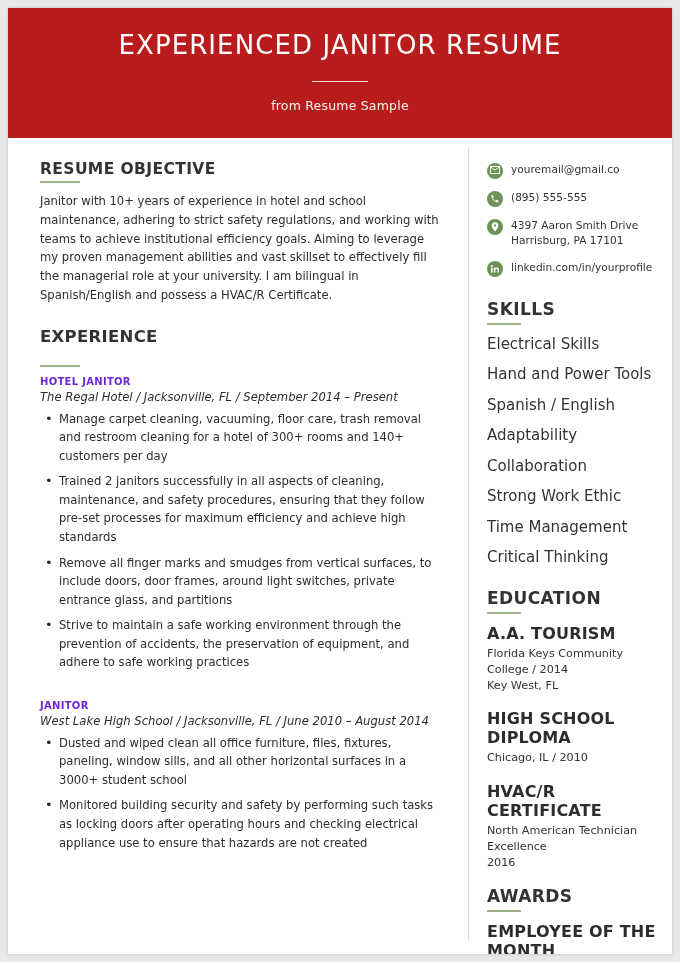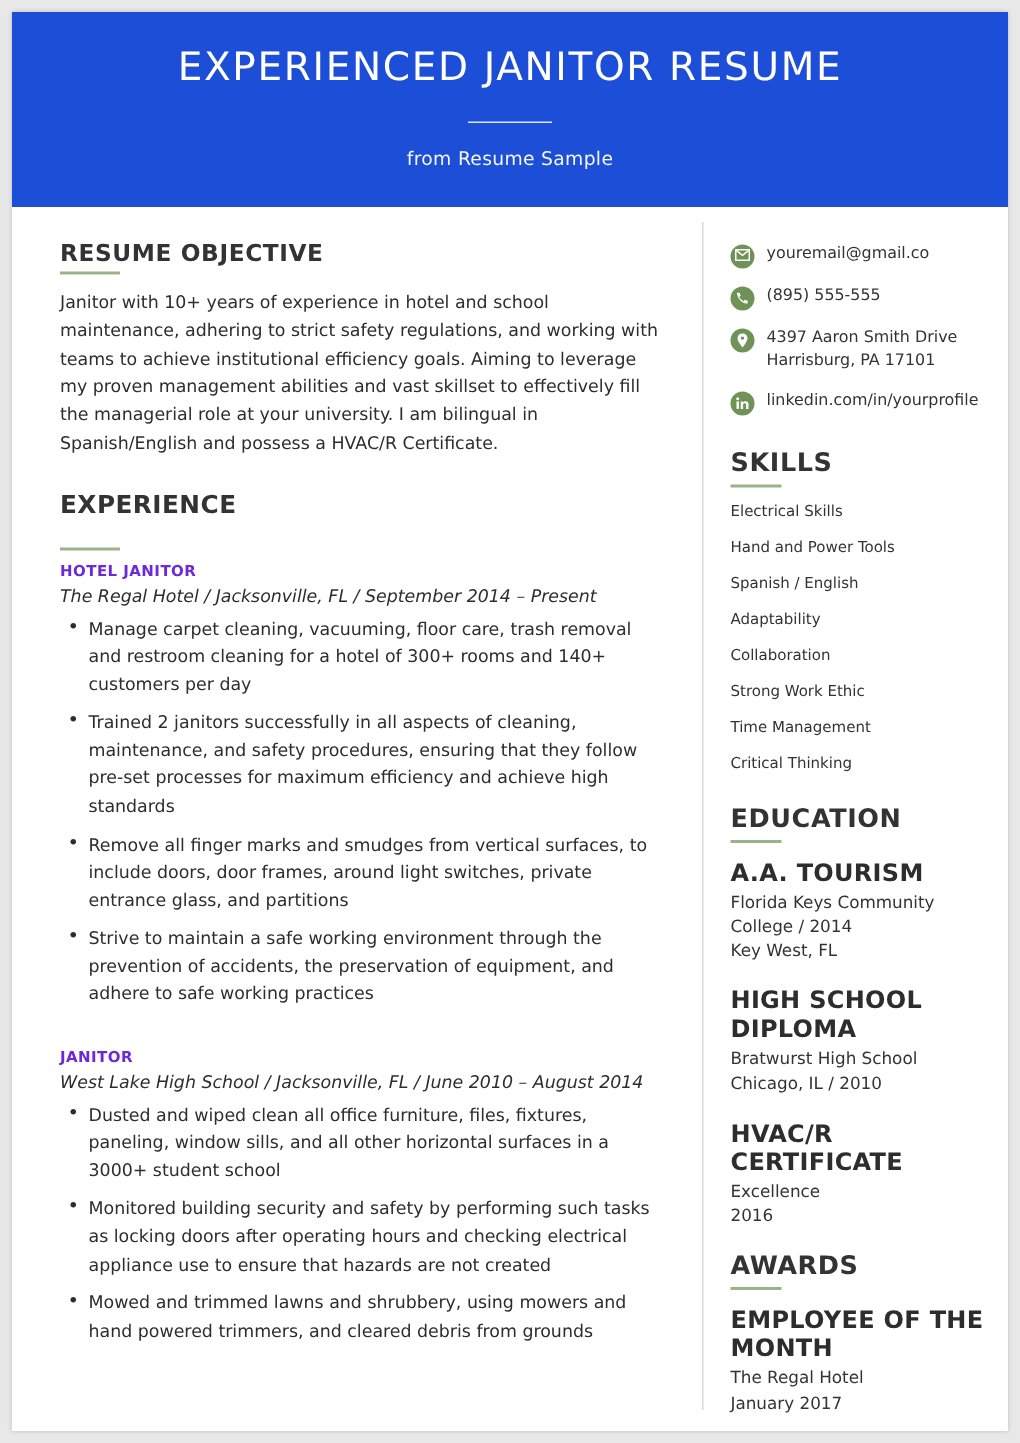--- a/index.html
+++ b/index.html
@@ -18,21 +18,21 @@
     left: 8px;
     top: 8px;
     width: 664px;
     height: 946px;
     background: #ffffff;
     box-shadow: 0 0 3px rgba(0,0,0,0.18);
     overflow: hidden;
   }
   
   .header {
-    background: #1d4ed8;
+    background: #b91c1c;
     height: 130px;
     box-sizing: border-box;
     padding-top: 22px;
     text-align: center;
     color: #ffffff;
   }
   .header-title {
     font-size: 26px;
     letter-spacing: 1.1px;
     font-weight: normal;
@@ -179,21 +179,21 @@
     height: 2px;
     background: #9ab387;
     margin-bottom: 10px;
   }
   .skills-list {
     margin: 0 0 20px 0;
     padding: 0;
     list-style: none;
   }
   .skills-list li {
-    font-size: 10px;
+    font-size: 15px;
     color: #333333;
     margin-bottom: 11px;
     line-height: 1.3;
   }
   .edu-block { margin-bottom: 15px; }
   .edu-title {
     font-size: 16px;
     font-weight: bold;
     color: #2d2d2d;
     letter-spacing: 0.2px;
@@ -243,21 +243,20 @@
         </div>
 
         <div class="job-gap"></div>
 
         <div class="job">
           <div class="job-role">JANITOR</div>
           <div class="job-meta">West Lake High School / Jacksonville, FL / June 2010 – August 2014</div>
           <ul class="bullets">
             <li>Dusted and wiped clean all office furniture, files, fixtures, paneling, window sills, and all other horizontal surfaces in a 3000+ student school</li>
             <li>Monitored building security and safety by performing such tasks as locking doors after operating hours and checking electrical appliance use to ensure that hazards are not created</li>
-            <li>Mowed and trimmed lawns and shrubbery, using mowers and hand powered trimmers, and cleared debris from grounds</li>
           </ul>
         </div>
       </div>
 
     </div>
 
     <div class="divider"></div>
 
     <div class="right">
 
@@ -324,26 +323,26 @@
 
         <div class="edu-block">
           <div class="edu-title">A.A. TOURISM</div>
           <div class="edu-line">Florida Keys Community</div>
           <div class="edu-line">College  /  2014</div>
           <div class="edu-line">Key West, FL</div>
         </div>
 
         <div class="edu-block">
           <div class="edu-title">HIGH SCHOOL DIPLOMA</div>
-          <div class="edu-line">Bratwurst High School</div>
           <div class="edu-line">Chicago, IL  /  2010</div>
         </div>
 
         <div class="edu-block">
           <div class="edu-title">HVAC/R CERTIFICATE</div>
+          <div class="edu-line">North American Technician</div>
           <div class="edu-line">Excellence</div>
           <div class="edu-line">2016</div>
         </div>
       </div>
 
       <div>
         <div class="r-sec-title">AWARDS</div>
         <div class="r-sec-underline"></div>
         <div class="awards-block">
           <div class="edu-title">EMPLOYEE OF THE MONTH</div>

